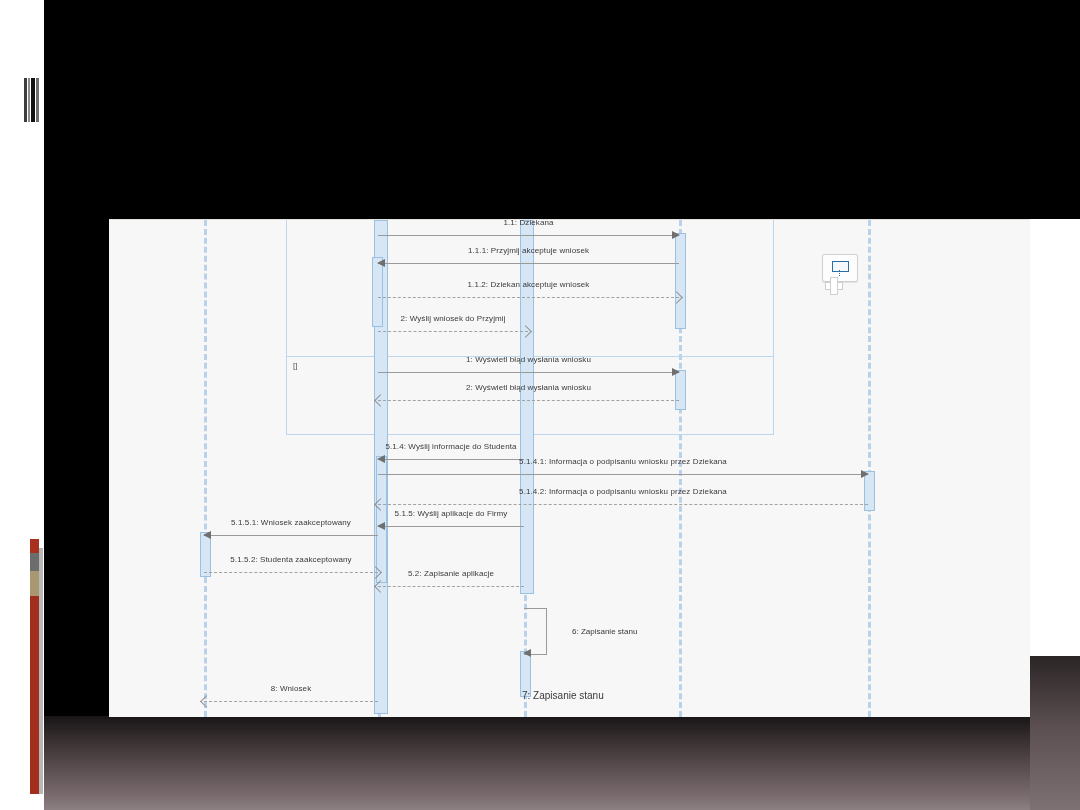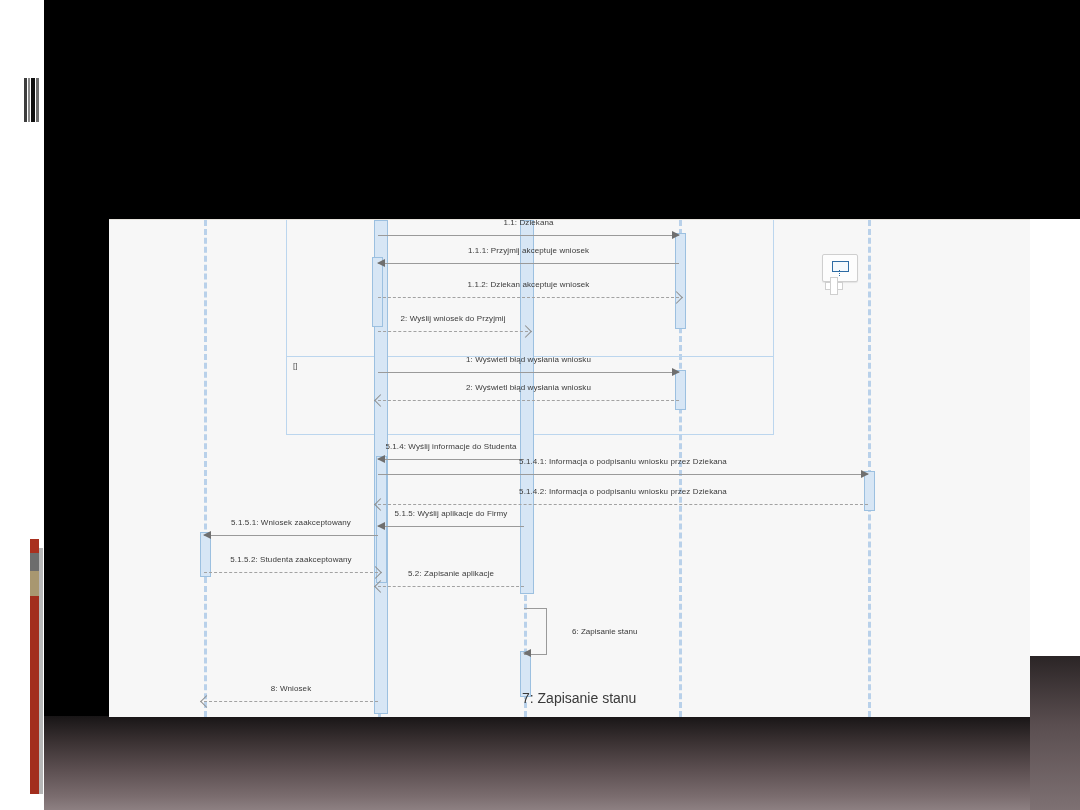--- a/index.html
+++ b/index.html
@@ -94,21 +94,21 @@
   .selfmsg .arrow{
     position:absolute;left:-1px;bottom:-4px;width:0;height:0;
     border-top:4px solid transparent;border-bottom:4px solid transparent;
     border-right:8px solid #6f6f6f;
   }
   .selfmsg .label{
     position:absolute;left:4px;top:50%;transform:translateY(-50%);
     font-size:8px;color:#3a3a3a;white-space:nowrap;margin-left:44px;
   }
   .selfmsg-label-free{
-    position:absolute;font-size:14px;color:#3a3a3a;white-space:nowrap;
+    position:absolute;font-size:10px;color:#3a3a3a;white-space:nowrap;
   }
 
   
   .tool-btn{
     position:absolute;width:34px;height:26px;background:#fdfdfd;
     border:1px solid #cfcfcf;border-radius:2px;
     box-shadow:0 1px 1px rgba(0,0,0,.08);
   }
   .tool-btn .rect{
     position:absolute;left:9px;top:6px;width:15px;height:9px;

